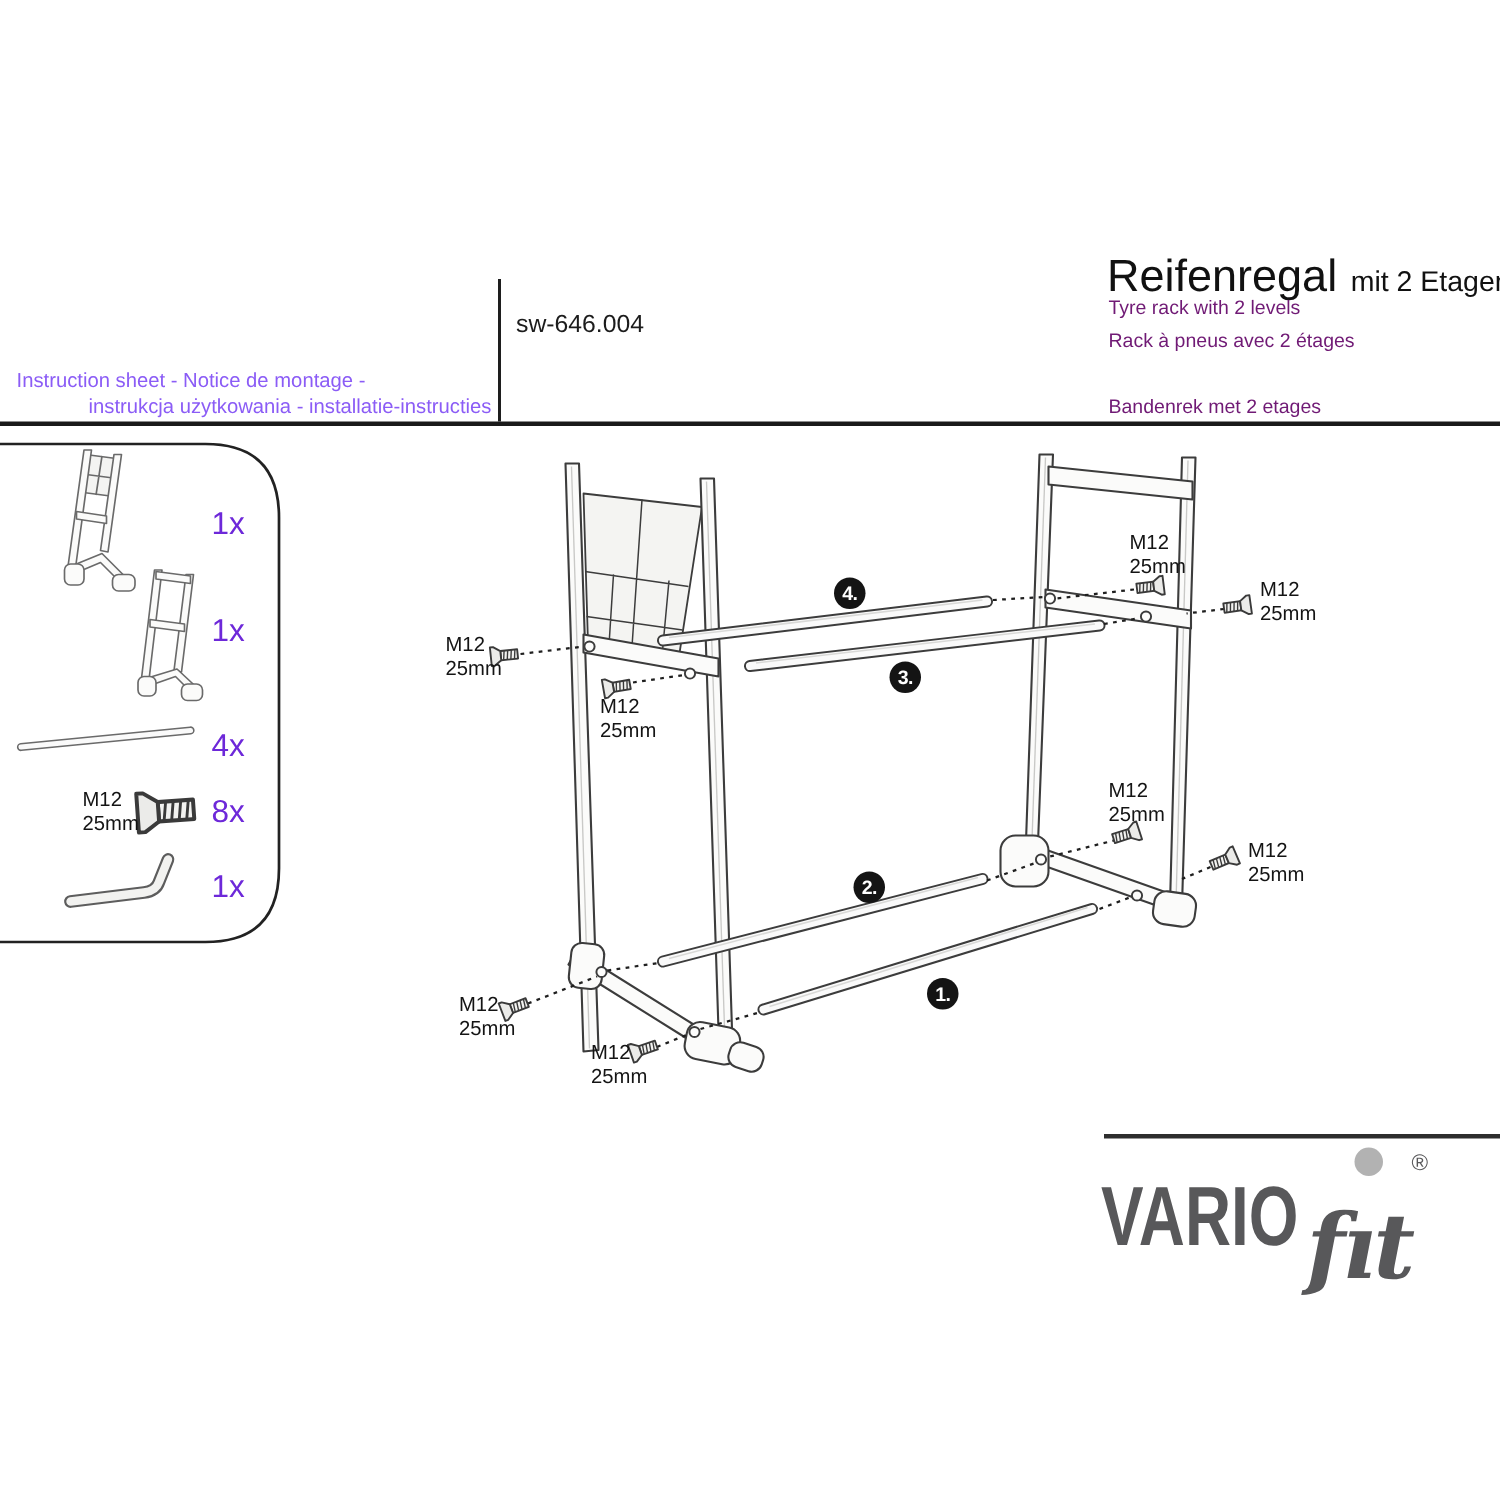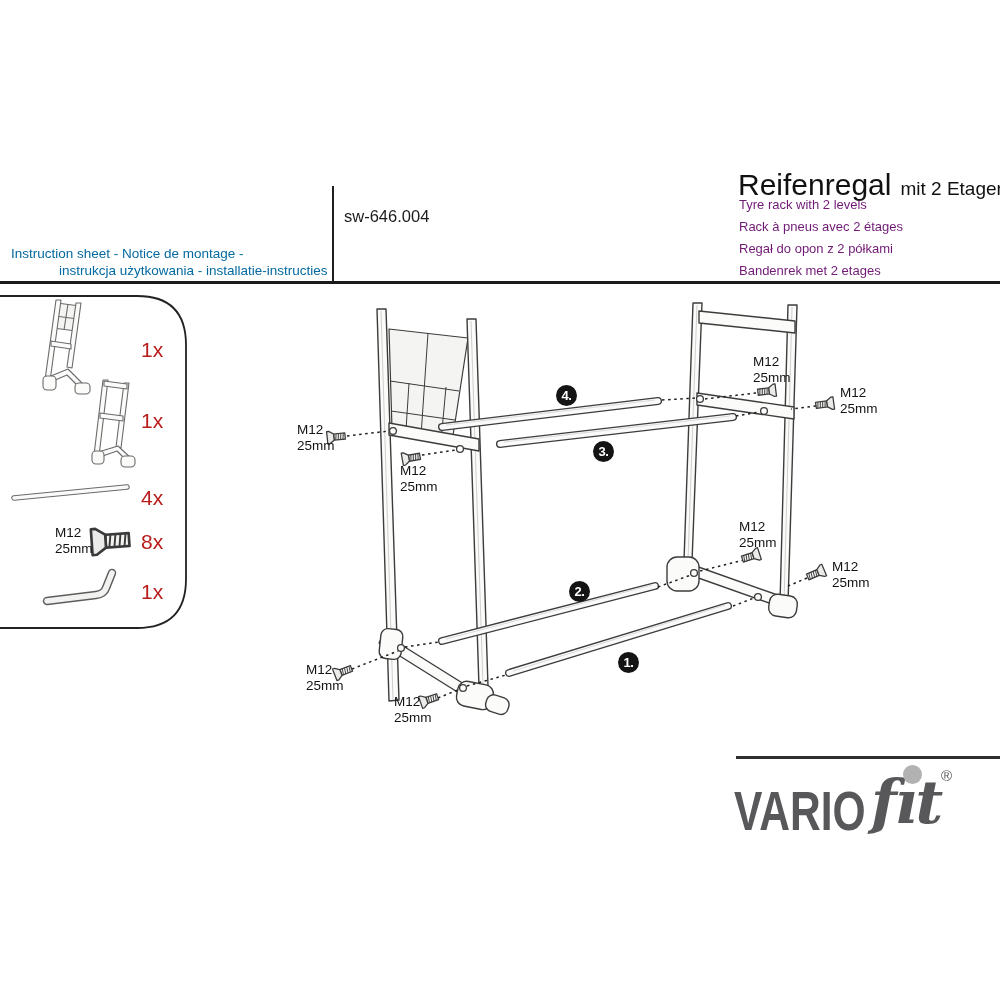--- a/index.html
+++ b/index.html
@@ -1,40 +1,40 @@
 <!DOCTYPE html>
 <html><head>
 <meta charset="utf-8">
 <style>
   html,body{margin:0;padding:0;background:#e9e9e9;}
   .page{position:relative;width:1000px;height:1000px;background:#ffffff;overflow:hidden;
         font-family:"Liberation Sans",sans-serif;color:#161616;}
   .abs{position:absolute;}
   
   .main-title{font-size:43px;font-weight:400;letter-spacing:-0.5px;color:#1c1c1c;white-space:nowrap;}
-  .sub{font-size:13.5px;color:#0369a1;white-space:nowrap;}
+  .sub{font-size:13.5px;color:#8b5cf6;white-space:nowrap;}
   .sku{font-size:16.5px;color:#1c1c1c;}
   .vrule{width:2px;background:#1e1e1e;}
   .hrule{height:2.5px;background:#1a1a1a;}
   
   .pt-main{font-size:30px;color:#111;white-space:nowrap;}
   .pt-suffix{font-size:19px;margin-left:9px;}
   .pt-line{font-size:13px;color:#701a75;white-space:nowrap;}
   
-  .qty{font-size:21px;color:#b91c1c;}
+  .qty{font-size:21px;color:#6d28d9;}
   .m12{font-size:13.5px;font-weight:500;line-height:1.1;color:#141414;white-space:nowrap;}
   .m12 div{margin-bottom:1px;}
   
   .step{width:21px;height:21px;border-radius:50%;background:#141414;color:#fff;
         font-size:13px;font-weight:bold;text-align:center;line-height:21px;letter-spacing:-0.5px;}
   
   .logo-vario{font-size:56px;font-weight:bold;color:#58585a;letter-spacing:0px;
               transform:scaleX(0.76);transform-origin:left top;line-height:1;white-space:nowrap;}
   .logo-fit{font-family:"DejaVu Serif",serif;font-style:italic;font-weight:bold;
-            font-size:60px;color:#58585a;letter-spacing:-2px;line-height:1;white-space:nowrap;}
+            font-size:60px;color:#58585a;letter-spacing:-2px;line-height:1;white-space:nowrap;margin-top:30px;}
   .logo-dot{width:19px;height:19px;border-radius:50%;background:#b2b2b2;}
   .logo-reg{font-size:15px;color:#58585a;}
   svg{display:block;}
 </style>
 </head>
 <body>
 
 <div class="page">
 
   <svg class="abs" style="left:0;top:0;" width="1000" height="1000" viewBox="0 0 1000 1000">
@@ -173,21 +173,20 @@
   <div class="abs sub" style="left:11px;top:263px;margin-left:48px;">instrukcja użytkowania - installatie-instructies</div>
   <div class="abs vrule" style="left:332px;top:186px;height:95px;"></div>
   <div class="abs sku" style="left:344px;top:207px;">sw-646.004</div>
   <div class="abs hrule" style="left:0;top:281px;width:1000px;"></div>
 
   <div class="abs pt-main" style="left:738px;top:168px;">
     <span>Reifenregal</span><span class="pt-suffix">mit 2 Etagen</span>
   </div>
   <div class="abs pt-line" style="left:739px;top:197px;">Tyre rack with 2 levels</div>
   <div class="abs pt-line" style="left:739px;top:219px;">Rack à pneus avec 2 étages</div>
-  <div class="abs pt-line" style="left:739px;top:241px;">Regał do opon z 2 półkami</div>
   <div class="abs pt-line" style="left:739px;top:263px;text-align:right;">Bandenrek met 2 etages</div>
 
   <div class="abs qty" style="left:141px;top:338px;">1x</div>
   <div class="abs qty" style="left:141px;top:409px;">1x</div>
   <div class="abs qty" style="left:141px;top:486px;">4x</div>
   <div class="abs qty" style="left:141px;top:530px;">8x</div>
   <div class="abs qty" style="left:141px;top:580px;">1x</div>
   <div class="abs m12" style="left:55px;top:526px;">
     <div>M12</div>
     <div>25mm</div>

